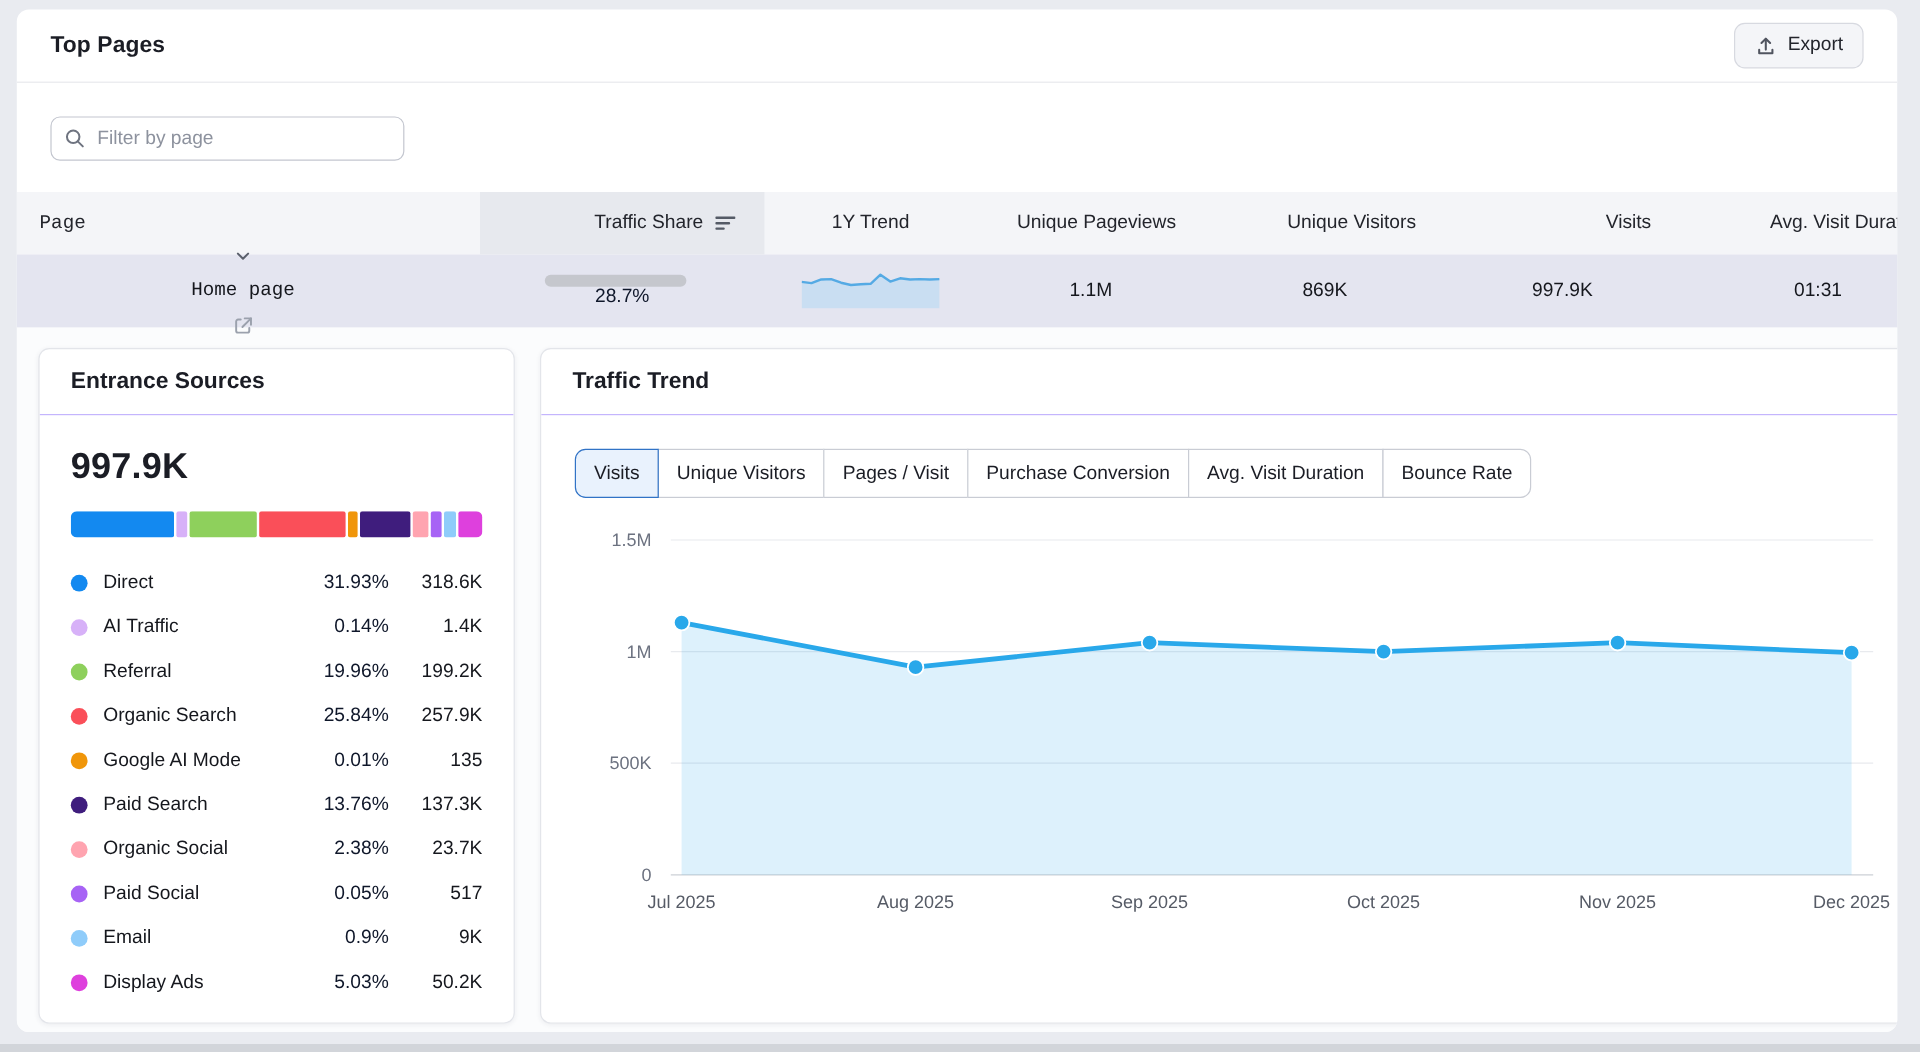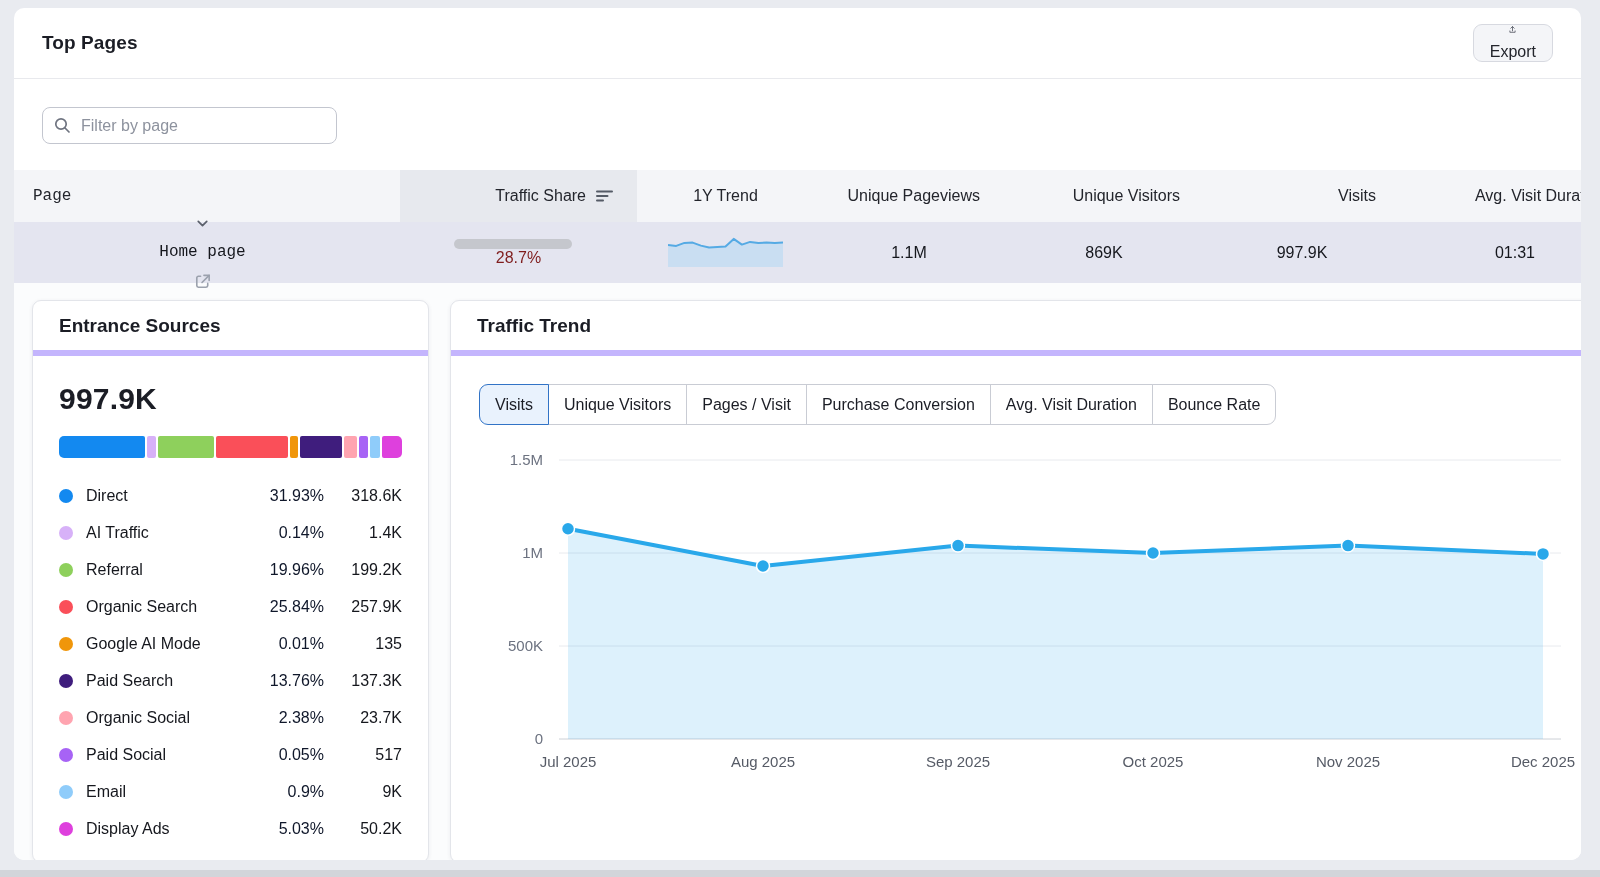--- a/index.html
+++ b/index.html
@@ -3,26 +3,26 @@
 <meta charset="utf-8">
 <style>
   * { margin:0; padding:0; box-sizing:border-box; }
   html,body { width:1600px; height:877px; overflow:hidden; }
   body { background:#e9ebf0; font-family:"Liberation Sans","DejaVu Sans",sans-serif; color:#1b1d25; position:relative; }
 
   .card { position:absolute; left:14px; top:8px; width:1567px; height:852px;
           background:#fff; border-radius:10px; overflow:hidden; }
 
   
-  .card-head { height:71px; display:flex; align-items:center; justify-content:space-between;
+  .card-head { height:61px; display:flex; align-items:center; justify-content:space-between;
                padding:0 28px; border-bottom:1px solid #e8e9ed; }
   .card-head h1 { font-size:19px; font-weight:700; letter-spacing:.1px; }
   .export-btn { display:flex; align-items:center; gap:9px; height:38px; padding:0 16px;
                 background:#f4f5f8; border:1px solid #d7d9e0; border-radius:9px;
-                font-size:16px; color:#23252c; font-family:inherit; cursor:pointer;flex-direction:column; }
+                font-size:16px; color:#23252c; font-family:inherit; cursor:pointer; }
 
   
   .filter-row { padding:28px 28px 26px 28px; }
   .search-box { position:relative; width:295px; }
   .search-box svg { position:absolute; left:12px; top:10px; }
   .search-box input { width:100%; height:37px; border:1px solid #c3c6cf; border-radius:8px;
                       padding:0 12px 0 38px; font-size:16px; color:#1b1d25; font-family:inherit; outline:none; }
   .search-box input::placeholder { color:#8d929e; }
 
   
@@ -35,29 +35,29 @@
   .c3{width:177px;justify-content:center;} .c4{width:190px;justify-content:flex-end;}
   .c5{width:200px;justify-content:flex-end;} .c6{width:196px;justify-content:flex-end;}
   .c7{width:230px;justify-content:flex-end;}
   .thead .c1{padding-left:19px;}
   .thead .cell.sorted { background:#e7e9ee; }
   .thead .sort-ic { margin-left:10px; }
   .trow .c1{padding-left:15px; gap:11px; cursor:pointer;}
   .page-name { color:#15171d; }
   .bar-track { width:118px; height:10px; background:#c5c7cd; border-radius:5px; overflow:hidden; margin-right:12px; }
   .bar-fill { height:100%; background:#2fb3f3; border-radius:5px; }
-  .share-pct { color:#7f1d1d; }
+  .share-pct { color:#0f172a; }
   .num { color:#15171d; }
 
   
   .expanded { display:flex; gap:21px; padding:17px 18px 0 18px; background:#fbfcfd; height:588px; }
   .subcard { background:#fff; border:1px solid #e3e5ea; border-radius:9px; height:563px;
              box-shadow:0 1px 4px rgba(40,45,65,.07); overflow:hidden; }
   .subcard .sc-head { height:55px; display:flex; align-items:center; padding:0 26px;
-                      border-bottom:6px solid #c4b5fd; }
+                      border-bottom:1px solid #c4b5fd; }
   .subcard .sc-head h2 { font-size:19px; font-weight:700; }
   .sources { width:397px; flex:0 0 397px; }
   .trend { flex:1 1 auto; }
 
   
   .src-body { padding:26px 26px 0 26px; }
   .total { font-size:30px; font-weight:700; letter-spacing:.2px; }
   .stack-bar { display:flex; gap:2px; height:22px; margin-top:20px; border-radius:5px; overflow:hidden; }
   .stack-bar .seg { min-width:8px; border-radius:2px; }
   .legend { margin-top:19px; }

